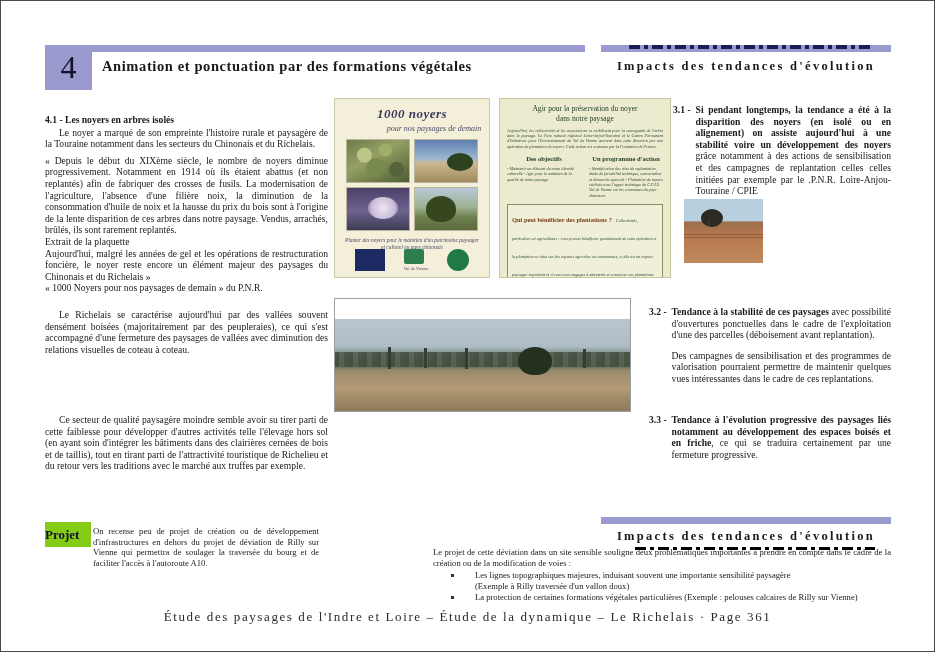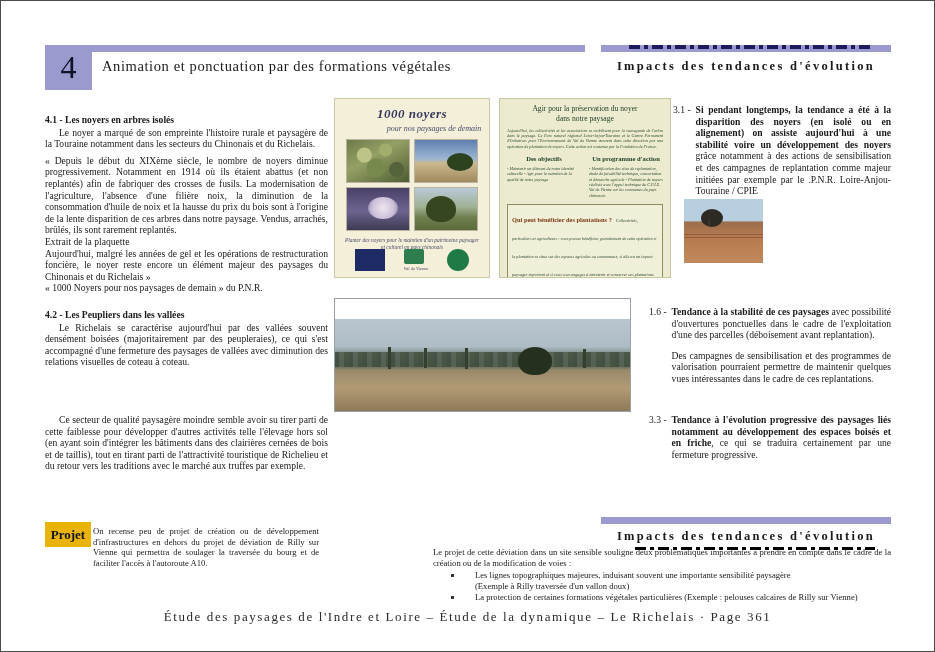--- a/index.html
+++ b/index.html
@@ -50,21 +50,21 @@
     top: 0;
     width: 493px;
     height: 7px;
     background: #9a9ace;
   }
   .chapter-title {
     position: absolute;
     left: 57px;
     top: 13px;
     font-size: 14.5px;
-    font-weight: normal;
+    font-weight: bold;
     letter-spacing: 0.6px;
     white-space: nowrap;
     font-family: "Liberation Serif", serif;
   }
 
   
   .banner {
     position: absolute;
   }
   .banner-band {
@@ -128,21 +128,21 @@
   
   .ritem {
     position: absolute;
     font-size: 9.6px;
     line-height: 11.6px;
     text-align: justify;
     display: flex;
   }
   .ritem .rnum {
     flex: 0 0 auto;
-    font-weight: normal;
+    font-weight: bold;
     padding-right: 5px;
     white-space: nowrap;
   }
   .ritem .rbody { flex: 1 1 auto; }
   .ritem p { margin: 0; }
   .ritem .sp { height: 9px; }
   b.em { font-weight: bold; }
 
   
   .imgbox {
@@ -308,22 +308,22 @@
   }
   .cap-photo {
     position: absolute;
     font-size: 8.6px;
     font-family: "Liberation Serif", serif;
   }
 
   
   .projet-tag {
     position: absolute;
-    background: #eab308;
-    text-align: center;
+    background: #84cc16;
+    text-align: left;
   }
   .projet-tag span {
     font-weight: bold;
     font-size: 13px;
     line-height: 25px;
     color: #12122a;
   }
   .projet-text {
     position: absolute;
     font-size: 8.6px;
@@ -379,37 +379,36 @@
     <div class="sec-title">4.1 - Les noyers en arbres isolés</div>
     <p class="para">Le noyer a marqué de son empreinte l'histoire rurale et paysagère de la Touraine notamment dans les secteurs du Chinonais et du Richelais.</p>
     <div class="smallgap"></div>
     <p class="para noind">« Depuis le début du XIXème siècle, le nombre de noyers diminue progressivement. Notamment en 1914 où ils étaient abattus (et non replantés) afin de fabriquer des crosses de fusils. La modernisation de l'agriculture, l'absence d'une filière noix, la diminution de la consommation d'huile de noix et la hausse du prix du bois sont à l'origine de la lente disparition de ces arbres dans notre paysage. Vendus, arrachés, brûlés, ils sont rarement replantés.</p>
     <p class="para noind" style="text-align:left;">Extrait de la plaquette</p>
     <p class="para noind">Aujourd'hui, malgré les années de gel et les opérations de restructuration foncière, le noyer reste encore un élément majeur des paysages du Chinonais et du Richelais »</p>
     <p class="para noind" style="text-align:left;">« 1000 Noyers pour nos paysages de demain » du P.N.R.</p>
   </div>
 
   <div class="col" style="left:44px; top:308px; width:283px;">
-    <div class="sec-title">4.2 - Les Peupliers dans les vallées</div>
     <p class="para">Le Richelais se caractérise aujourd'hui par des vallées souvent densément boisées (majoritairement par des peupleraies), ce qui s'est accompagné d'une fermeture des paysages de vallées avec diminution des relations visuelles de coteau à coteau.</p>
   </div>
 
   <div class="col" style="left:44px; top:413px; width:283px;">
     <p class="para">Ce secteur de qualité paysagère moindre semble avoir su tirer parti de cette faiblesse pour développer d'autres activités telle l'élevage hors sol (en ayant soin d'intégrer les bâtiments dans des clairières cernées de bois et de taillis), tout en tirant parti de l'attractivité touristique de Richelieu et du retour vers les traditions avec le marché aux truffes par exemple.</p>
   </div>
 
   <div class="ritem" style="left:672px; top:103px; width:218px;">
     <div class="rnum">3.1 -</div>
     <div class="rbody">
-      <p><b class="em">Si pendant longtemps, la tendance a été à la disparition des noyers (en isolé ou en alignement) on assiste aujourd'hui à une stabilité voire un développement des noyers</b><span> grâce notamment à des actions de sensibilisation et des campagnes de replantation comme majeur initiées par exemple par le .P.N.R. Loire-Anjou-Touraine / CPIE</span></p>
+      <p><b class="em">Si pendant longtemps, la tendance a été à la disparition des noyers (en isolé ou en alignement) on assiste aujourd'hui à une stabilité voire un développement des noyers</b><span> grâce notamment à des actions de sensibilisation et des campagnes de replantation celles celles initiées par exemple par le .P.N.R. Loire-Anjou-Touraine / CPIE</span></p>
     </div>
   </div>
 
   <div class="ritem" style="left:648px; top:305px; width:242px;">
-    <div class="rnum">1.6 -</div>
+    <div class="rnum">3.2 -</div>
     <div class="rbody">
       <p><b class="em">Tendance à la stabilité de ces paysages</b><span> avec possibilité d'ouvertures ponctuelles dans le cadre de l'exploitation d'une des parcelles (déboisement avant replantation).</span></p>
       <div class="sp"></div>
       <p>Des campagnes de sensibilisation et des programmes de valorisation pourraient permettre de maintenir quelques vues intéressantes dans le cadre de ces replantations.</p>
     </div>
   </div>
 
   <div class="ritem" style="left:648px; top:413px; width:242px;">
     <div class="rnum">3.3 -</div>
     <div class="rbody">

